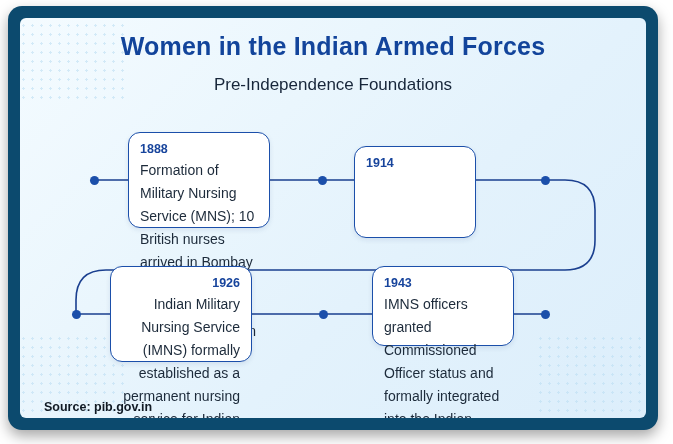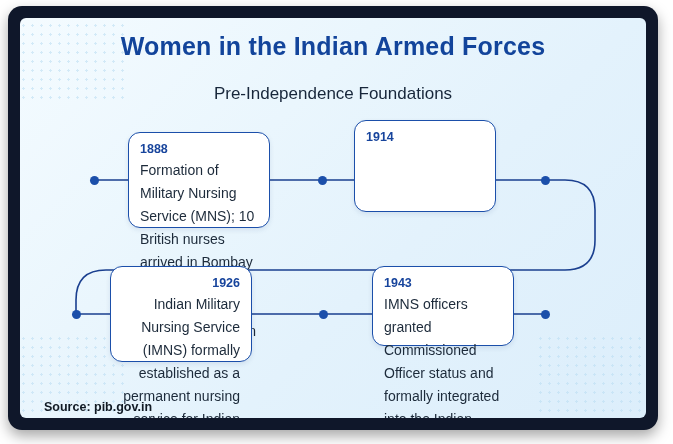--- a/index.html
+++ b/index.html
@@ -14,21 +14,21 @@
     font-family: "Liberation Sans", sans-serif;
   }
 
   .frame {
     position: absolute;
     left: 8px;
     top: 6px;
     width: 650px;
     height: 424px;
     border-radius: 14px;
-    background: #0f172a;
+    background: #0c4a6e;
     box-shadow: 0 6px 14px rgba(0,0,0,0.35);
   }
 
   .screen {
     position: absolute;
     left: 12px;
     top: 12px;
     width: 626px;
     height: 400px;
     border-radius: 6px;
@@ -56,21 +56,21 @@
     width: 100%;
     text-align: center;
   }
   .title {
     font-size: 25px;
     font-weight: bold;
     color: #12449b;
     letter-spacing: 0.2px;
   }
   .subtitle {
-    margin-top: 23px;
+    margin-top: 14px;
     font-size: 17px;
     color: #17263a;
   }
 
   
   .timeline {
     position: absolute;
     left: 0;
     top: 96px;
     width: 626px;
@@ -99,21 +99,21 @@
     font-size: 12.5px;
     margin-bottom: 3px;
   }
   .desc {
     color: #1c2a3a;
     font-size: 14px;
     line-height: 23px;
   }
 
   .card.c1888 { left: 108px; top: 18px;  width: 142px; height: 96px; }
-  .card.c1914 { left: 334px; top: 6px;  width: 142px; height: 92px; }
+  .card.c1914 { left: 334px; top: 32px;  width: 122px; height: 92px; }
   .card.c1926 { left: 90px;  top: 152px; width: 142px; height: 96px; text-align: right; }
   .card.c1943 { left: 352px; top: 152px; width: 142px; height: 80px; }
 
   .node {
     position: absolute;
     width: 9px;
     height: 9px;
     border-radius: 50%;
     background: #1b4faa;
   }

